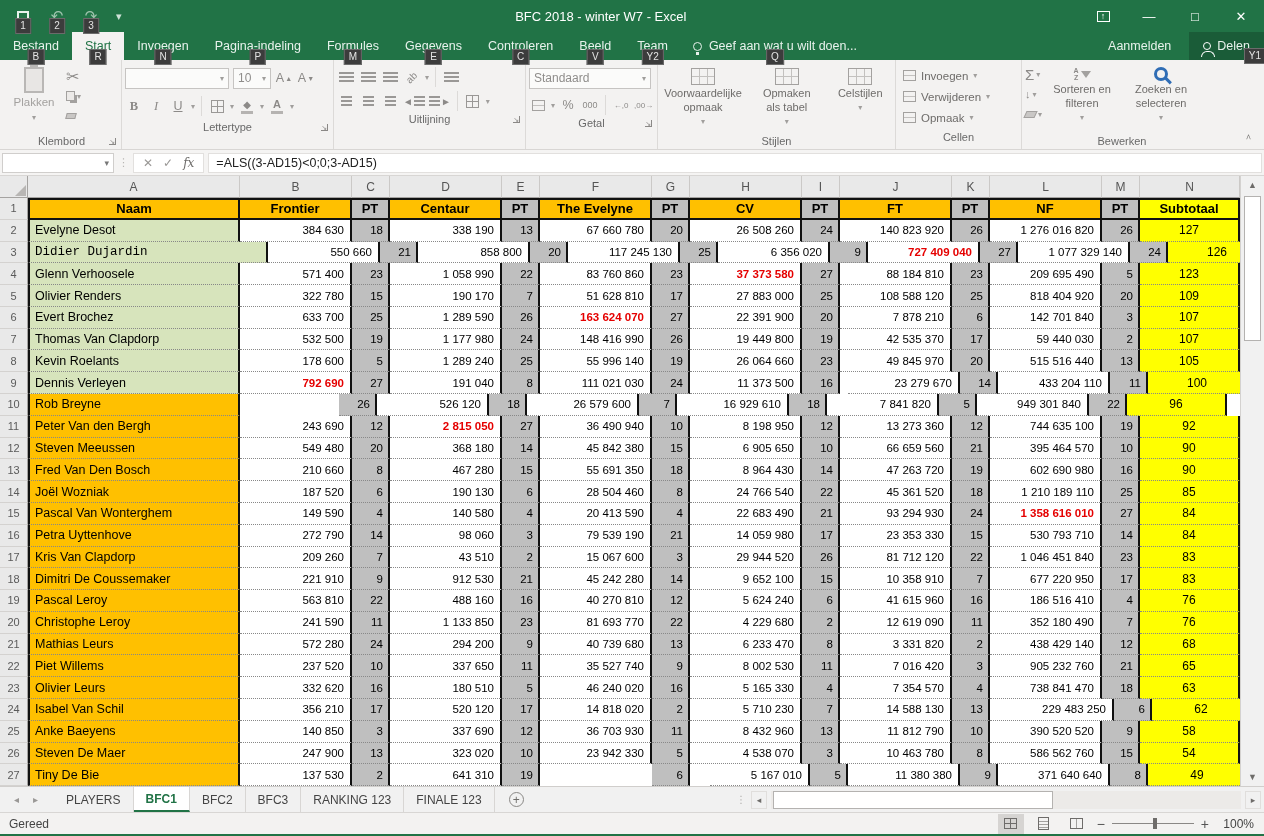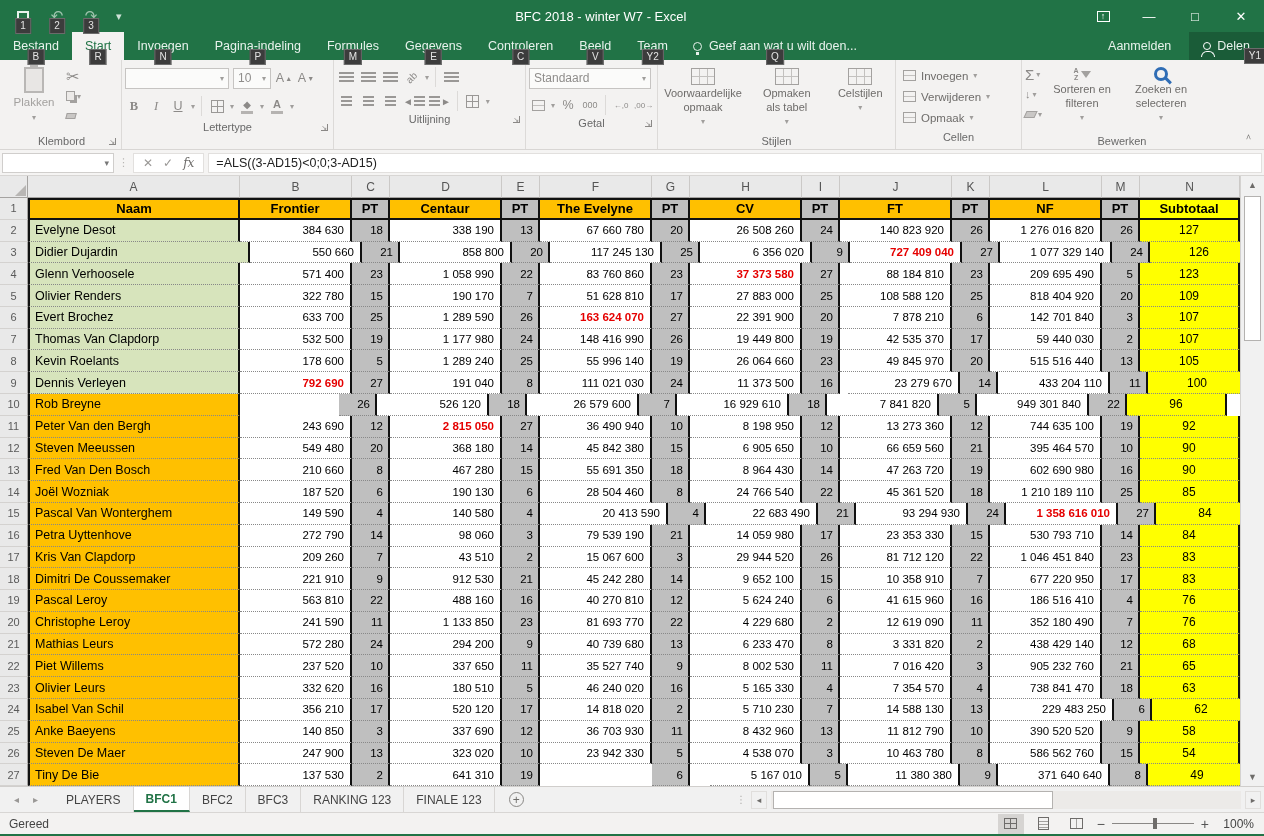--- a/index.html
+++ b/index.html
@@ -540,21 +540,21 @@
           <div class="cell valcell" style="width: 112px;">26 508 260</div>
           <div class="cell ptcell bg-gray" style="width: 38px;">24</div>
           <div class="cell valcell" style="width: 112px;">140 823 920</div>
           <div class="cell ptcell bg-gray" style="width: 38px;">26</div>
           <div class="cell valcell" style="width: 112px;">1 276 016 820</div>
           <div class="cell ptcell bg-gray" style="width: 38px;">26</div>
           <div class="cell subcell bg-yellow" style="width: 100px;">127</div>
         </div>
         <div class="grow">
           <div class="gutter">3</div>
-          <div class="cell namecell first bg-green" style="width: 222px;">Didier Dujardin</div>
+          <div class="cell namecell first bg-green" style="width: 240px; font-family: Liberation Mono, monospace;">Didier Dujardin</div>
           <div class="cell valcell" style="width: 112px;">550 660</div>
           <div class="cell ptcell bg-gray" style="width: 38px;">21</div>
           <div class="cell valcell" style="width: 112px;">858 800</div>
           <div class="cell ptcell bg-gray" style="width: 38px;">20</div>
           <div class="cell valcell" style="width: 112px;">117 245 130</div>
           <div class="cell ptcell bg-gray" style="width: 38px;">25</div>
           <div class="cell valcell" style="width: 112px;">6 356 020</div>
           <div class="cell ptcell bg-gray" style="width: 38px;">9</div>
           <div class="cell valcell red" style="width: 112px;">727 409 040</div>
           <div class="cell ptcell bg-gray" style="width: 38px;">27</div>
@@ -749,21 +749,21 @@
           <div class="cell ptcell bg-gray" style="width: 38px;">25</div>
           <div class="cell subcell bg-yellow" style="width: 100px;">85</div>
         </div>
         <div class="grow">
           <div class="gutter">15</div>
           <div class="cell namecell first bg-gold" style="width: 212px;">Pascal Van Wonterghem</div>
           <div class="cell valcell" style="width: 112px;">149 590</div>
           <div class="cell ptcell bg-gray" style="width: 38px;">4</div>
           <div class="cell valcell" style="width: 112px;">140 580</div>
           <div class="cell ptcell bg-gray" style="width: 38px;">4</div>
-          <div class="cell valcell" style="width: 128px; padding-left: 40px;">20 413 590</div>
+          <div class="cell valcell" style="width: 112px; padding-left: 40px;">20 413 590</div>
           <div class="cell ptcell bg-gray" style="width: 38px;">4</div>
           <div class="cell valcell" style="width: 112px;">22 683 490</div>
           <div class="cell ptcell bg-gray" style="width: 38px;">21</div>
           <div class="cell valcell" style="width: 112px;">93 294 930</div>
           <div class="cell ptcell bg-gray" style="width: 38px;">24</div>
           <div class="cell valcell red" style="width: 112px;">1 358 616 010</div>
           <div class="cell ptcell bg-gray" style="width: 38px;">27</div>
           <div class="cell subcell bg-yellow" style="width: 100px;">84</div>
         </div>
         <div class="grow">

